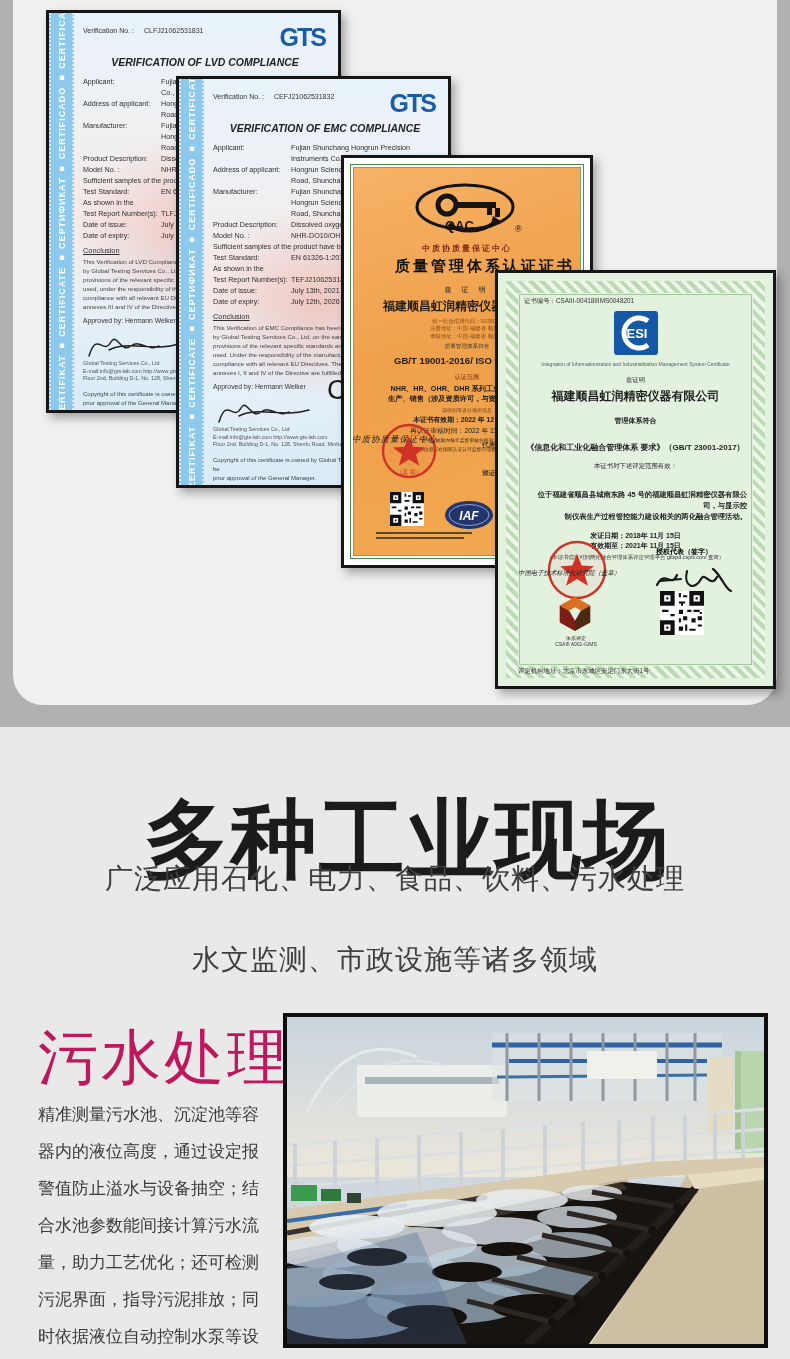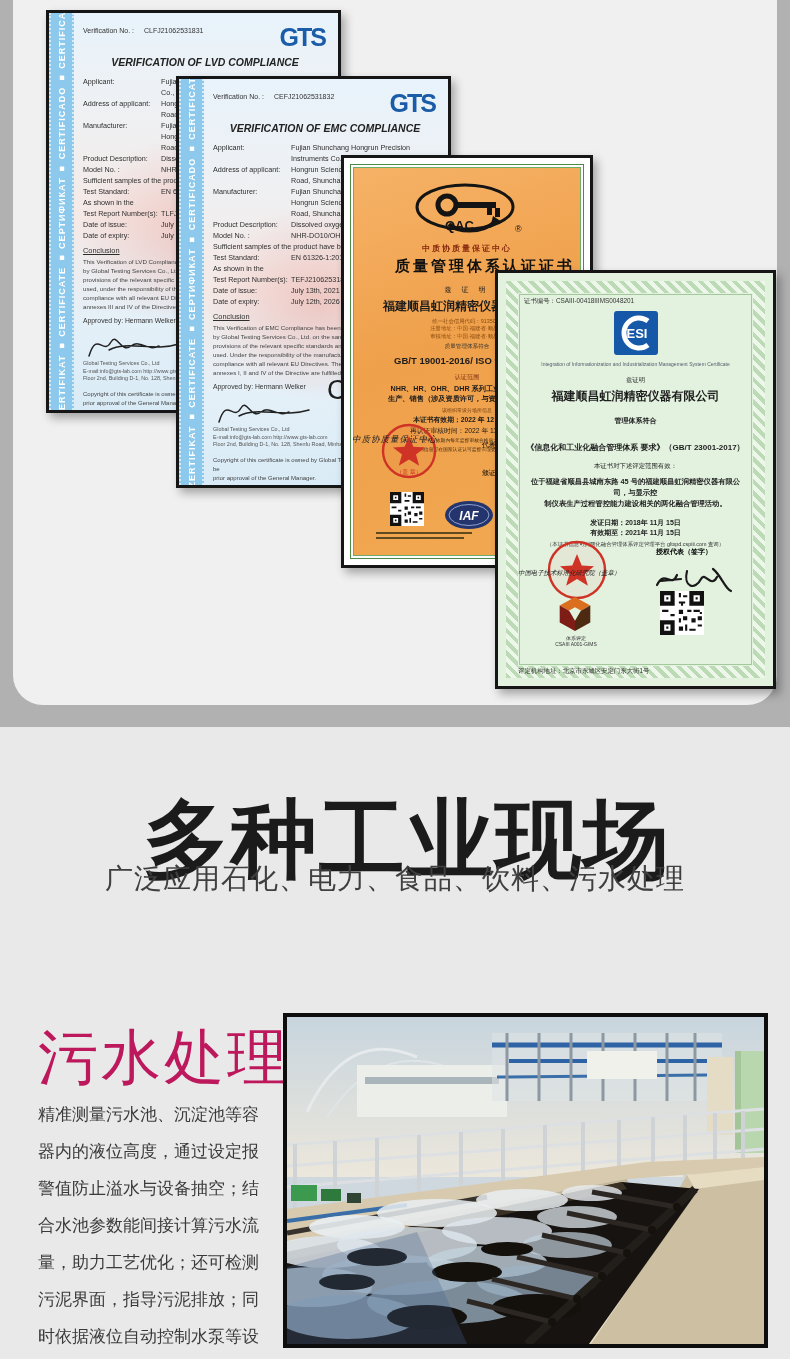--- a/index.html
+++ b/index.html
@@ -70,21 +70,21 @@
   .esi-c{position:absolute;left:26px;right:26px;top:24px;text-align:center;color:#1d1d1d;}
   .esi-no{font-size:6.4px;text-align:left;color:#333;}
   .esi-logo{margin-top:5px;}
   .esi-title{font-size:16px;font-weight:bold;letter-spacing:1px;color:#16243e;margin-top:6px;}
   .esi-en{font-size:5px;color:#53606e;white-space:nowrap;overflow:hidden;margin-top:2px;}
   .esi-prove{font-size:6.4px;margin-top:9px;}
   .esi-co{font-size:12px;font-weight:bold;margin-top:3px;}
   .esi-sys{font-size:7px;font-weight:bold;margin-top:11px;}
   .esi-std{font-size:8px;font-weight:bold;margin-top:16px;}
   .esi-intro{font-size:6.4px;margin-top:9px;}
-  .esi-scope{font-size:7.3px;font-weight:bold;line-height:11px;margin-top:5px;text-align:center;}
+  .esi-scope{font-size:7.3px;font-weight:bold;line-height:11px;margin-top:18px;text-align:right;}
   .esi-dates{font-size:7px;font-weight:bold;line-height:10px;margin-top:9px;}
   .esi-query{font-size:5.4px;margin-top:3px;color:#333;}
   .c4 .seal{left:48px;top:266px;}
   .esi-issuer{position:absolute;left:20px;top:296px;width:118px;font-size:6.4px;font-style:italic;color:#222;}
   .esi-rep{position:absolute;left:158px;top:274px;font-size:7px;font-weight:bold;}
   .esi-sig{position:absolute;left:153px;top:288px;}
   .hexlogo{position:absolute;left:60px;top:322px;}
   .hexcap{position:absolute;left:36px;top:362px;width:84px;font-size:5px;line-height:6.4px;text-align:center;color:#333;}
   .qr4{position:absolute;left:162px;top:318px;}
   .esi-addr{position:absolute;left:20px;top:394px;font-size:6.4px;color:#333;}
@@ -355,20 +355,21 @@
         <div class="esi-addr">评定机构地址：北京市东城区安定门东大街1号</div>
       </section>
 
     </div>
   </div>
 
   <div class="lower"></div>
 
   <h1 class="ind-title">多种工业现场</h1>
   <p class="ind-sub s1">广泛应用石化、电力、食品、饮料、污水处理</p>
+  <p class="ind-sub s2">水文监测、市政设施等诸多领域</p>
 
   <h2 class="sew-title">污水处理</h2>
   <p class="sew-body pre">精准测量污水池、沉淀池等容
 器内的液位高度，通过设定报
 警值防止溢水与设备抽空；结
 合水池参数能间接计算污水流
 量，助力工艺优化；还可检测
 污泥界面，指导污泥排放；同
 时依据液位自动控制水泵等设
 备启停，保护水下设备，实现

